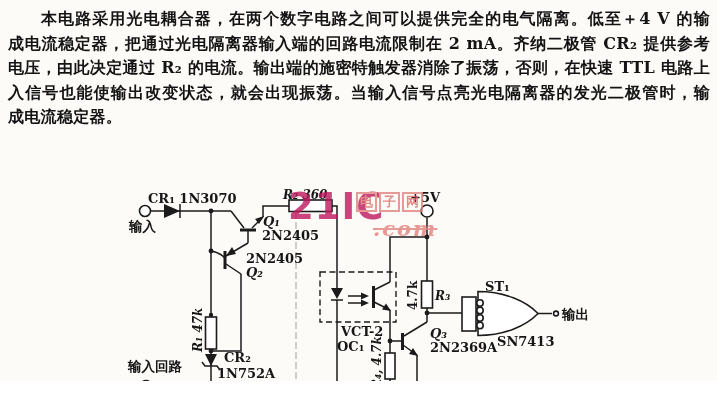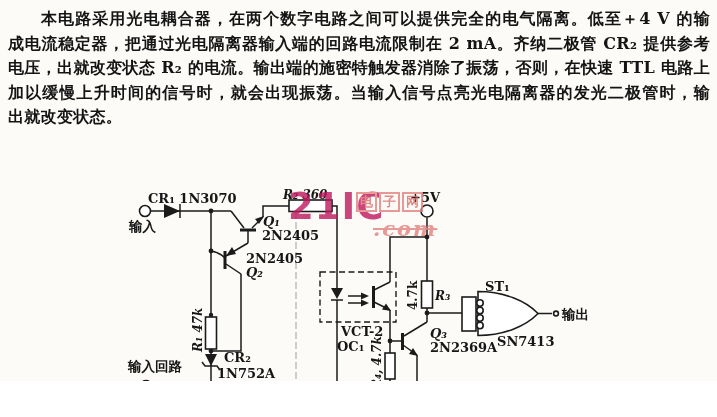--- a/index.html
+++ b/index.html
@@ -36,23 +36,23 @@
   .fold{stroke:#555;stroke-width:1;stroke-dasharray:7 3;opacity:.55;}
 </style>
 </head>
 <body>
 
 <div class="page">
 
   <div class="doc">
     <div class="tline first">本电路采用光电耦合器，在两个数字电路之间可以提供完全的电气隔离。低至＋4 V 的输</div>
     <div class="tline">成电流稳定器，把通过光电隔离器输入端的回路电流限制在 2 mA。齐纳二极管 CR₂ 提供参考</div>
-    <div class="tline">电压，出就改变状态 R₂ 的电流。输出端的施密特触发器消除了振荡，否则，在快速 TTL 电路上</div>
-    <div class="tline">加以缓慢上升时间的信号时，就会出现振荡。当输入信号点亮光电隔离器的发光二极管时，输</div>
-    <div class="tline last">出就改变状态。</div>
+    <div class="tline">电压，由此决定通过 R₂ 的电流。输出端的施密特触发器消除了振荡，否则，在快速 TTL 电路上</div>
+    <div class="tline">入信号也能使输出改变状态，就会出现振荡。当输入信号点亮光电隔离器的发光二极管时，输</div>
+    <div class="tline last">成电流稳定器。</div>
   </div>
 
   <div class="wm">
     <span class="wm-big">21IC</span>
     <span class="wm-cn">
       <span>电</span>
       <span>子</span>
       <span>网</span>
     </span>
     <span class="wm-com">.com</span>

